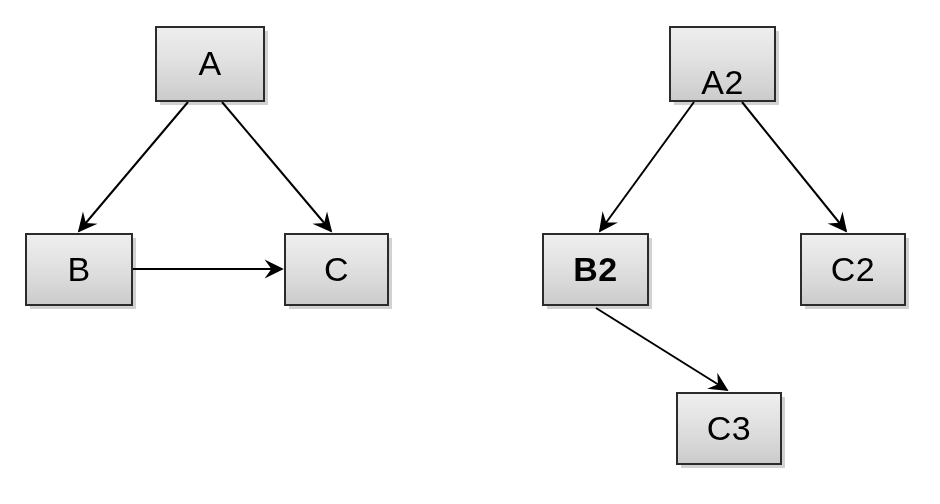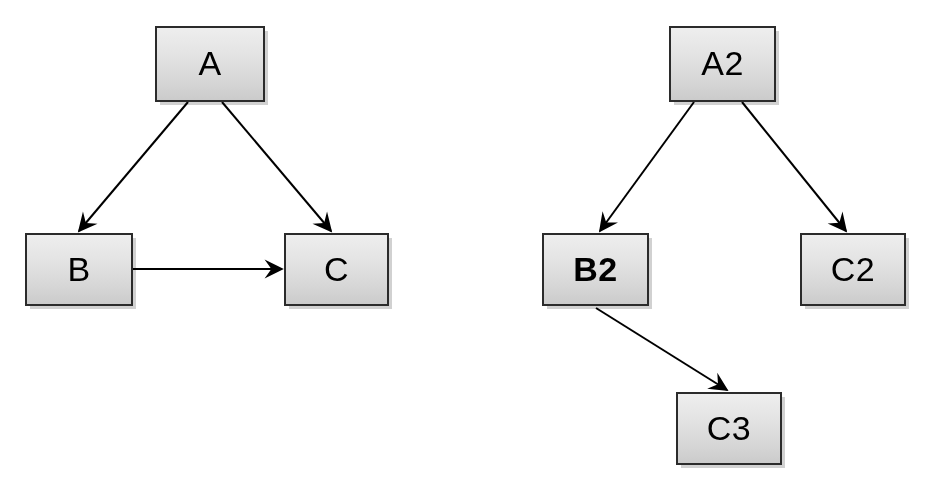--- a/index.html
+++ b/index.html
@@ -73,21 +73,21 @@
   <div id="nodes">
       <div class="node" style="left: 155px; top: 26px; width: 110px; height: 76px;">
         <span class="node-label">A</span>
       </div>
       <div class="node" style="left: 25px; top: 233px; width: 108px; height: 73px;">
         <span class="node-label">B</span>
       </div>
       <div class="node" style="left: 284px; top: 233px; width: 105px; height: 73px;">
         <span class="node-label">C</span>
       </div>
-      <div class="node" style="left: 669px; top: 26px; width: 107px; height: 76px;">
+      <div class="node" style="left: 669px; top: 26px; width: 107px; height: 76px; align-items: flex-end;">
         <span class="node-label">A2</span>
       </div>
       <div class="node" style="left: 542px; top: 233px; width: 107px; height: 73px; font-weight: bold;">
         <span class="node-label">B2</span>
       </div>
       <div class="node" style="left: 800px; top: 233px; width: 106px; height: 73px;">
         <span class="node-label">C2</span>
       </div>
       <div class="node" style="left: 676px; top: 392px; width: 106px; height: 73px;">
         <span class="node-label">C3</span>

